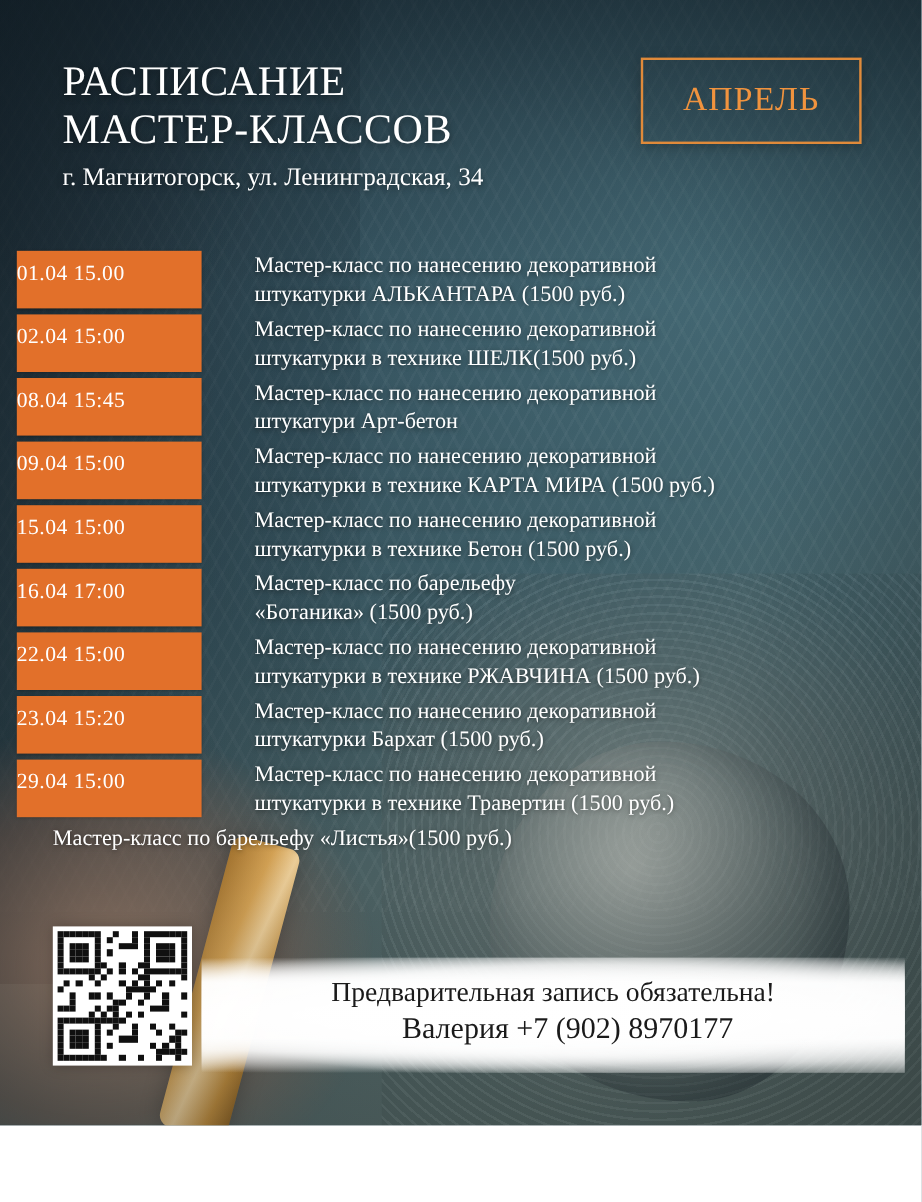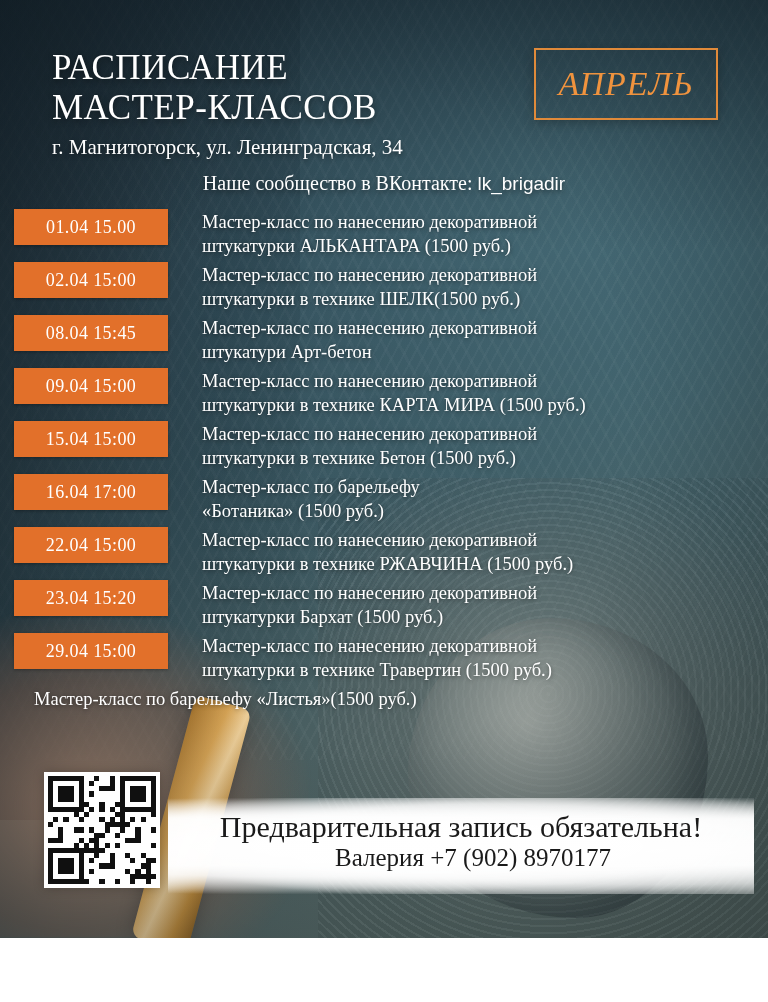--- a/index.html
+++ b/index.html
@@ -111,23 +111,22 @@
     right: 50px; top: 48px;
     width: 180px; height: 68px;
     border: 2px solid #e08a3a;
     display: flex;
     align-items: center;
     justify-content: center;
     box-shadow: 0 2px 10px rgba(0,0,0,0.25);
   }
   .month-box span {
     color: #f0933e;
-    font-size: 34px;
+    font-size: 28px;
     letter-spacing: 1px;
-    font-style: italic;
   }
   .community {
     position: absolute;
     left: 0; right: 0; top: 172px;
     text-align: center;
     font-size: 20px;
     text-shadow: 0 2px 5px rgba(0,0,0,0.45);
   }
   .community .vk-handle { font-family: "Liberation Sans", sans-serif; font-size: 19px; }
 
@@ -143,28 +142,27 @@
     margin-bottom: 4px;
   }
   .row .date-chip {
     flex: 0 0 auto;
     width: 154px;
     margin-left: 14px;
     background: #e2702a;
     color: #ffffff;
     font-size: 18px;
     line-height: 20px;
-    padding: 8px 0 8px 0;
-    text-align: center;
+    padding: 8px 0 20px 0;
     letter-spacing: .4px;
     box-shadow: 0 1px 3px rgba(0,0,0,0.3);
   }
   .row .desc {
     flex: 1 1 auto;
-    margin-left: 34px;
+    margin-left: 44px;
     font-size: 18.5px;
     line-height: 24px;
     text-shadow: 0 1px 4px rgba(0,0,0,0.5);
     padding-right: 44px;
     white-space: pre-line;
     padding-top: 1px;
   }
 
   
   .qr {
@@ -197,21 +195,21 @@
     filter: blur(.6px);
   }
   .footer-text {
     position: absolute;
     left: 168px; top: 812px;
     width: 586px;
     text-align: center;
     color: #1a1a1a;
     text-shadow: none;
   }
-  .footer-line1 { font-size: 30px; line-height: 30px; }
+  .footer-line1 { font-size: 23px; line-height: 30px; }
   .footer-line2 { font-size: 25px; line-height: 32px; margin-left: 24px; }
 </style>
 </head>
 <body>
 
 <div id="poster">
 
   <div class="bg-base"></div>
   <div class="bg-wall"></div>
   <div class="bg-dark-left"></div>
@@ -226,23 +224,20 @@
 
     <div class="header">
       <h1 class="title-main"><span>РАСПИСАНИЕ</span><br><span>МАСТЕР-КЛАССОВ</span></h1>
       <div class="title-address">г. Магнитогорск, ул. Ленинградская, 34</div>
     </div>
 
     <div class="month-box">
       <span>АПРЕЛЬ</span>
     </div>
 
-    <div class="community">
-      <span>Наше сообщество в ВКонтакте: </span><span class="vk-handle">lk_brigadir</span>
-    </div>
 
     <div class="schedule" id="schedule-list">
         <div class="row">
           <div class="date-chip">01.04  15.00</div>
           <div class="desc">Мастер-класс по нанесению декоративной
 штукатурки АЛЬКАНТАРА (1500 руб.)</div>
         </div>
         <div class="row">
           <div class="date-chip">02.04  15:00</div>
           <div class="desc">Мастер-класс по нанесению декоративной

